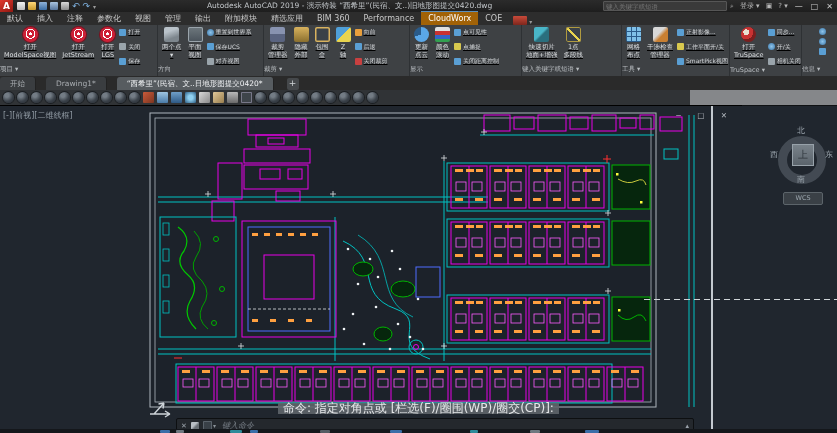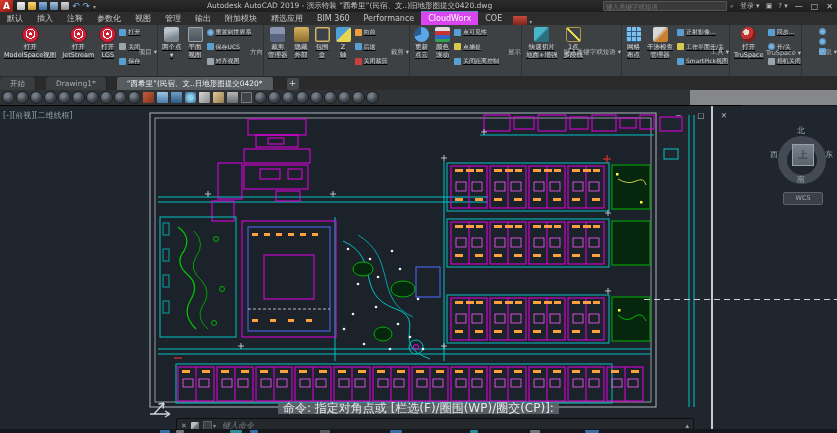--- a/index.html
+++ b/index.html
@@ -21,28 +21,28 @@
   .qi-dd{color:#9a9a9a;font-size:6px;}
   #tb-title{flex:1;text-align:center;color:#c4c8cc;white-space:nowrap;overflow:hidden;text-overflow:ellipsis;}
   #tb-search{width:118px;height:8px;background:#3a3a3a;border:1px solid #565656;border-radius:1px;
     color:#aaa;font-size:6.5px;padding:0 2px;}
   .tb-ico{color:#b8b8b8;margin:0 3px;font-size:7px;white-space:nowrap;}
   .winbtn{color:#c8c8c8;font-size:8px;margin:0 4px;}
   
   #tabsbar{position:absolute;left:0;top:12px;width:837px;height:13px;background:#2d2d2d;display:flex;
     align-items:flex-end;color:#c8c8c8;font-size:8px;}
   .rtab{padding:1px 7px;line-height:11px;white-space:nowrap;}
-  .rtab.active{background:#d946ef;color:#fff;border-top:1px solid #5a8fbe;}
+  .rtab.active{background:#a16207;color:#fff;border-top:1px solid #5a8fbe;}
   .rtab-chip{width:14px;height:9px;background:linear-gradient(#c84a3a,#7e261c);border-radius:1px;margin-left:4px;}
   .rtab-dd{color:#9a9a9a;font-size:6px;margin-left:2px;}
   
   #ribbon{position:absolute;left:0;top:25px;width:837px;height:51px;background:#3e4144;display:flex;}
   .panel{position:relative;height:51px;border-right:1px solid #2e3134;box-sizing:border-box;text-decoration:underline;}
   .prow{display:flex;align-items:flex-start;height:40px;padding:2px 2px 0 2px;gap:2px;box-sizing:border-box;}
-  .plabel{position:absolute;left:0;bottom:19px;width:100%;text-align:right;font-size:6.5px;color:#b9bdc1;white-space:nowrap;}
+  .plabel{position:absolute;left:0;bottom:2px;width:100%;text-align:left;font-size:6.5px;color:#b9bdc1;white-space:nowrap;}
   .bigbtn{display:flex;flex-direction:column;align-items:center;font-size:6.5px;color:#dcdfe2;
     line-height:8px;text-align:center;white-space:nowrap;padding:0 2px;}
   .ic{width:15px;height:15px;border-radius:2px;margin-bottom:1px;flex:0 0 auto;}
   .ic-orb{border-radius:50%;background:radial-gradient(circle at 50% 45%,#ffffff 0 1.5px,#cf1f35 1.5px 4px,#fdfdfd 4px 5px,#cf1f35 5px 7.5px);box-shadow:0 0 0 1px #7e0f1e;}
   .ic-cube{background:linear-gradient(160deg,#b9c2c9 30%,#7d868d 70%);}
   .ic-plane{background:linear-gradient(180deg,#6e787e,#49525a);box-shadow:inset 0 0 0 1px #9aa4ab;}
   .ic-clipmgr{background:linear-gradient(180deg,#8893b0 50%,#5a6480 50%);}
   .ic-hide{background:linear-gradient(180deg,#d8b25e,#8a6f2e);}
   .ic-box{background:#3a4148;box-shadow:inset 0 0 0 1.5px #d8b25e;}
   .ic-zaxis{background:linear-gradient(135deg,#4f9fd8 50%,#e8d44e 50%);}

